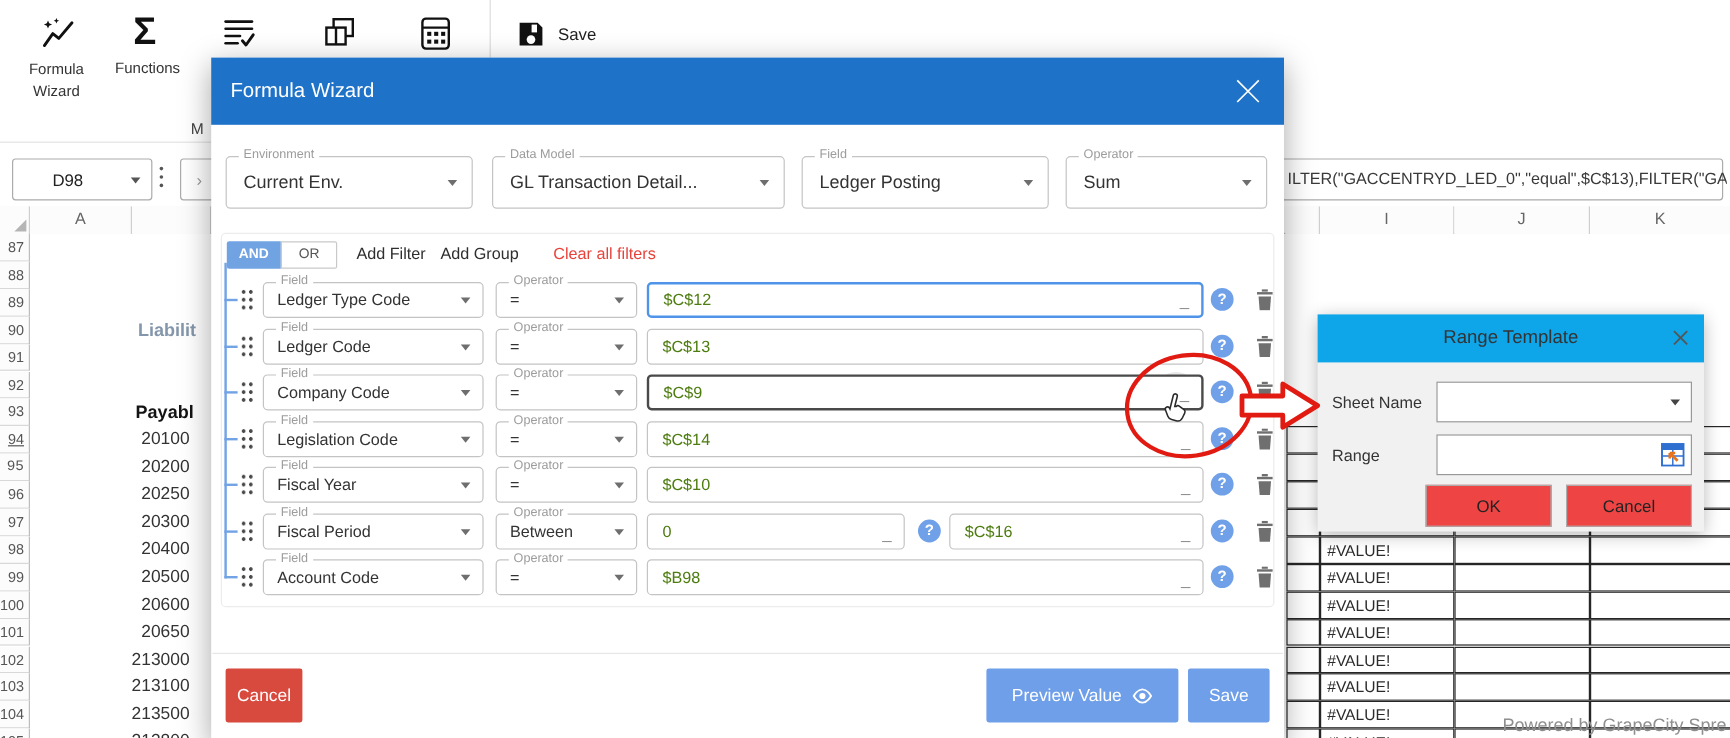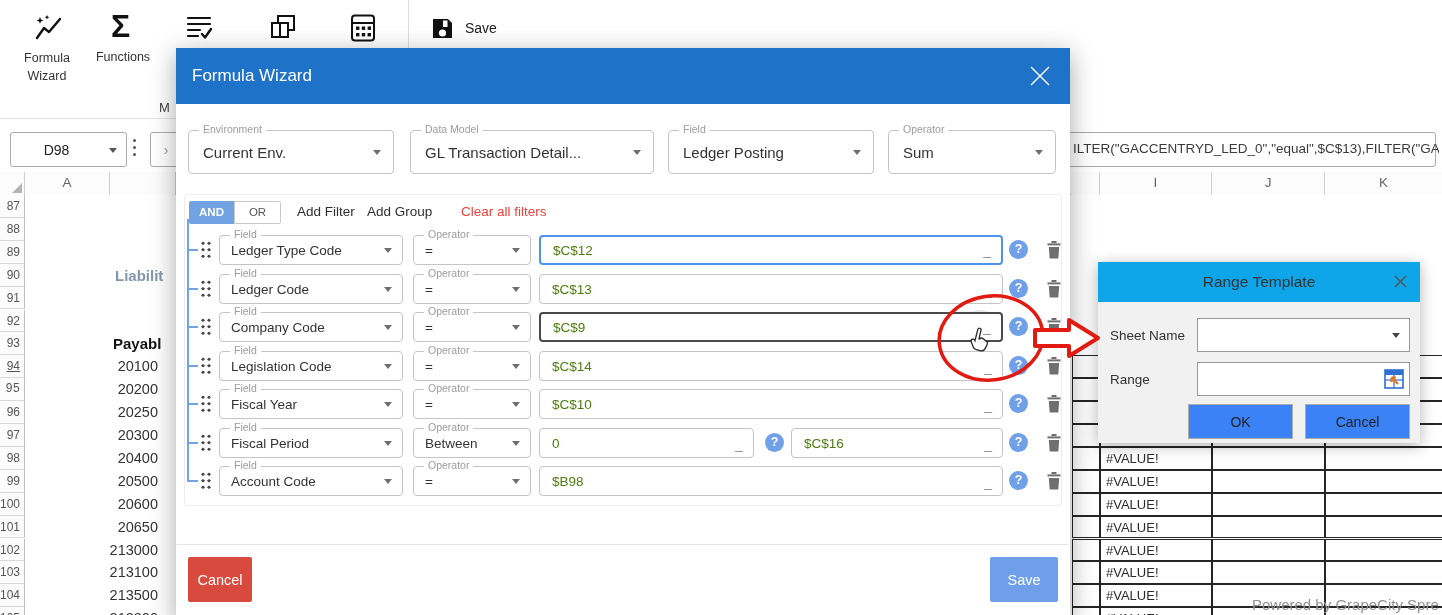--- a/index.html
+++ b/index.html
@@ -22,21 +22,21 @@
           background-image:radial-gradient(circle,#4a4a4a 1.5px,transparent 1.7px);
           background-size:6px 6.5px}
   .rowhdr{position:absolute;left:0;width:25px;background:#fcfcfc;border-right:1px solid #bdbdbd;
           border-bottom:1px solid #d8d8d8;font-size:12px;color:#555;text-align:right;padding-right:4px}
   .colhdr{position:absolute;top:172px;height:23px;background:#fcfcfc;border-right:1px solid #cfcfcf;
           font-size:13.5px;color:#666;text-align:center;line-height:22px}
   .tcell{position:absolute;border:1px solid #262626;background:#fff;font-size:13px;color:#2b2b2b;
          line-height:21px;padding-left:5px;white-space:nowrap;overflow:hidden}
   .btn{position:absolute;display:flex;align-items:center;justify-content:center;gap:8px;
        color:#fff;font-size:14.5px;border-radius:2px;cursor:pointer}
-  .winbtn{position:absolute;width:105px;height:35px;background:#3b82f6;border:1px solid #acacac;
+  .winbtn{position:absolute;width:105px;height:35px;background:#ef4444;border:1px solid #acacac;
           display:flex;align-items:center;justify-content:center;font-size:14px;color:#222}
   .link{position:absolute;font-size:13.5px;color:#2f2f2f;white-space:nowrap}
   svg{display:block}
 </style>
 </head>
 <body>
 
 <div id="app">
 
   <div class="abs" style="left:8px;top:8px;width:78px;height:90px">
@@ -445,20 +445,29 @@
             </svg>
           </div>
         </div>
         <div class="abs" style="left: 2px; top: 285px; width: 11px; height: 2px; background: rgb(114, 163, 228);"></div>
       </div>
 
     <div class="abs" style="left:1px;top:496px;width:892px;height:1px;background:#e6e6e6"></div>
     <div class="btn" style="left:12px;top:509px;width:64px;height:45px;background:#d8493e">
         <span>Cancel</span>
       </div>
+    <div class="btn" style="left:646px;top:509px;width:160px;height:45px;background:#6f9fe8">
+      <span>Preview Value</span>
+      <span>
+        <svg width="18" height="18" viewBox="0 0 18 18">
+          <path d="M9 3.5C4.8 3.5 1.8 9 1.8 9S4.8 14.5 9 14.5 16.2 9 16.2 9 13.2 3.5 9 3.5z" fill="none" stroke="#fff" stroke-width="1.6"></path>
+          <circle cx="9" cy="9" r="2.6" fill="#fff"></circle>
+        </svg>
+      </span>
+    </div>
     <div class="btn" style="left:814px;top:509px;width:68px;height:45px;background:#6f9fe8">
         <span>Save</span>
       </div>
   </div>
 
 
   <div class="abs" style="left:1098px;top:262px;width:322px;height:181px;background:#f1f1f1;z-index:50;box-shadow:0 3px 14px rgba(0,0,0,.3)">
     <div class="abs" style="left:0;top:0;width:322px;height:40px;background:#0ea5e9">
       <span class="abs" style="left:0;width:322px;text-align:center;top:11px;font-size:15.5px;color:#333">Range Template</span>
       <span class="abs" style="right:12px;top:12px">

